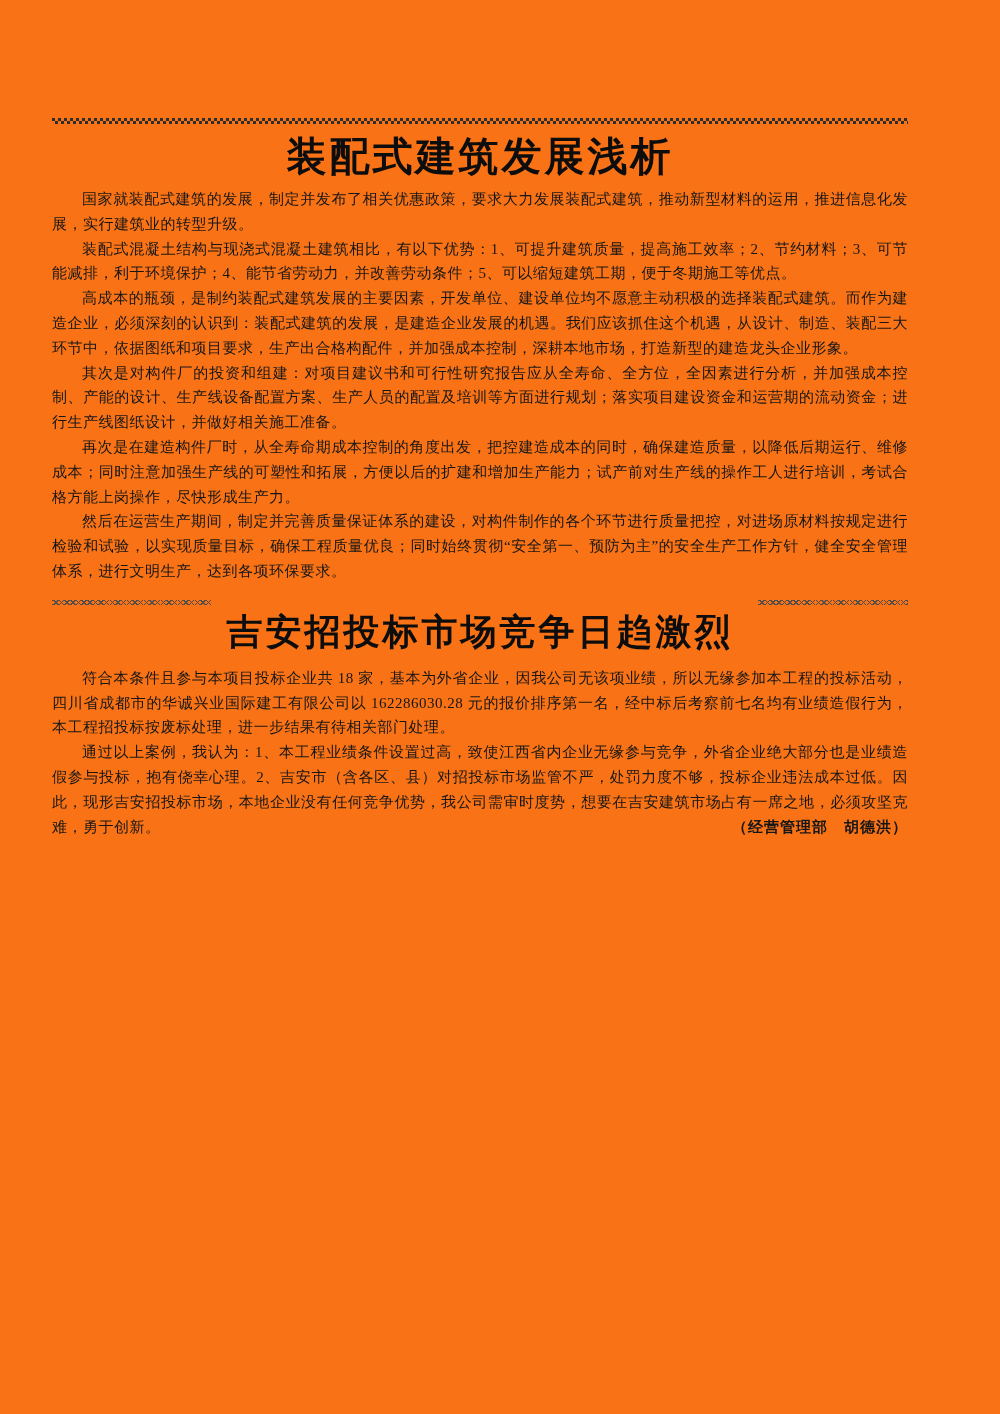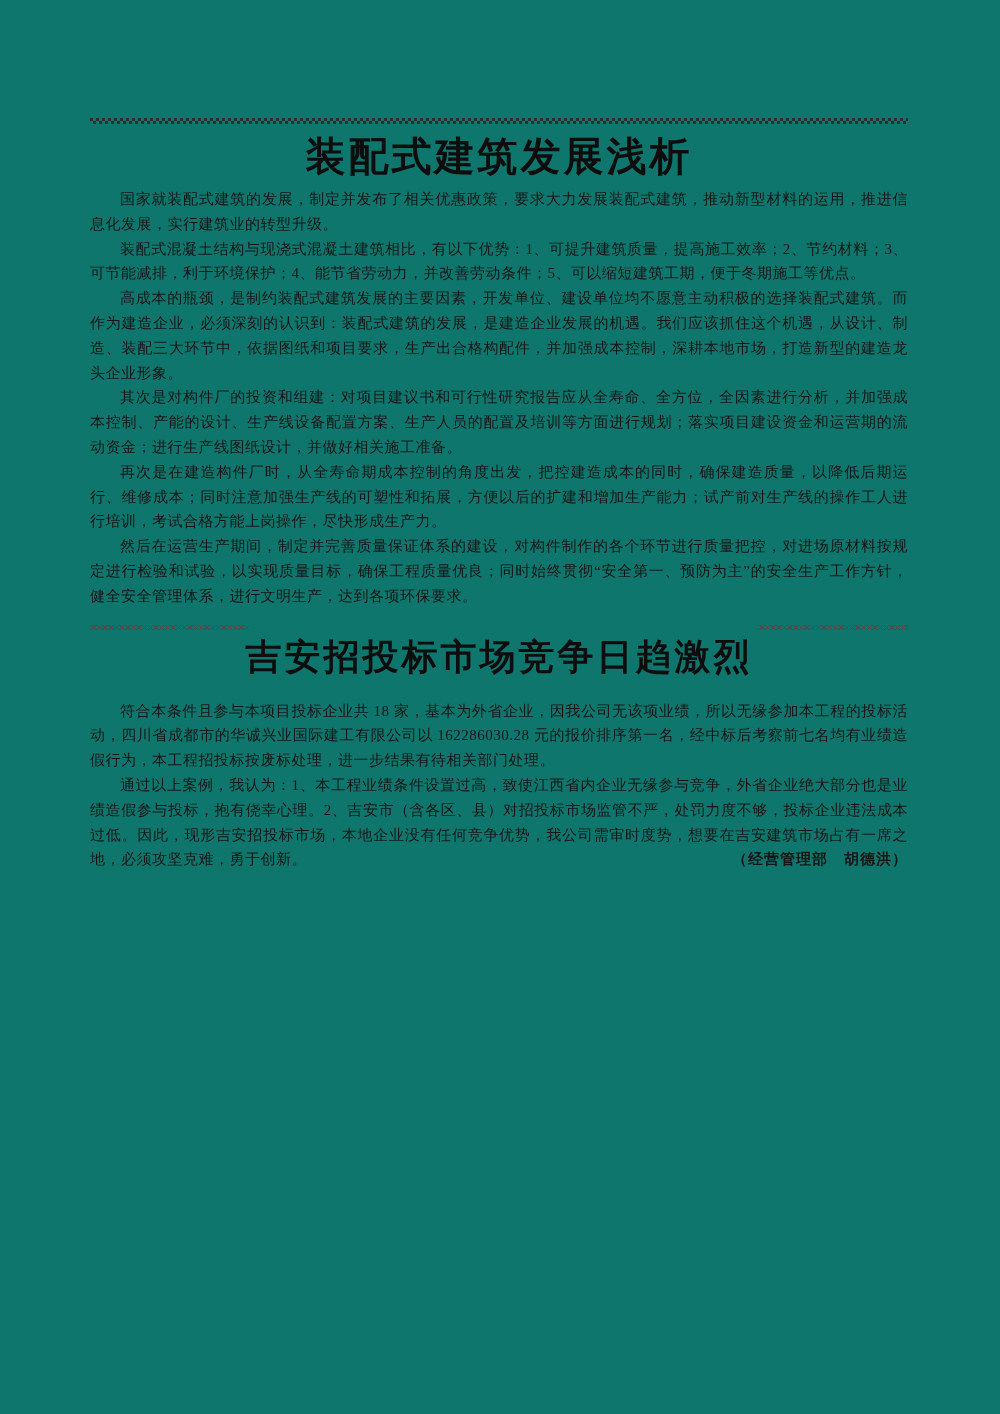--- a/index.html
+++ b/index.html
@@ -4,23 +4,23 @@
 <style>
   html, body {
     margin: 0;
     padding: 0;
     background: #ffffff;
   }
   .page {
     position: relative;
     width: 1000px;
     height: 1414px;
-    background: #0f766e;
+    background: #f97316;
     box-sizing: border-box;
-    padding: 118px 92px 0 90px;
+    padding: 118px 92px 0 52px;
     overflow: hidden;
     font-family: "Liberation Serif", "DejaVu Serif", serif;
     color: #161616;
   }
   
   .rule {
     height: 6px;
     background-image:
       repeating-linear-gradient(90deg, #2e2e2e 0 3px, transparent 3px 6px),
       repeating-linear-gradient(90deg, transparent 0 3px, #2e2e2e 3px 6px);
@@ -39,21 +39,21 @@
   .title-1 {
     font-size: 40px;
     line-height: 48px;
     margin-top: 8px;
     margin-bottom: 7px;
   }
   .title-2 {
     font-size: 36px;
     line-height: 44px;
     margin-top: 2px;
-    margin-bottom: 20px;
+    margin-bottom: 12px;
   }
   .para {
     margin: 0;
     font-size: 15px;
     line-height: 24.8px;
     text-align: justify;
     text-indent: 2em;
     letter-spacing: 0.5px;
   }
   .para::after {         

